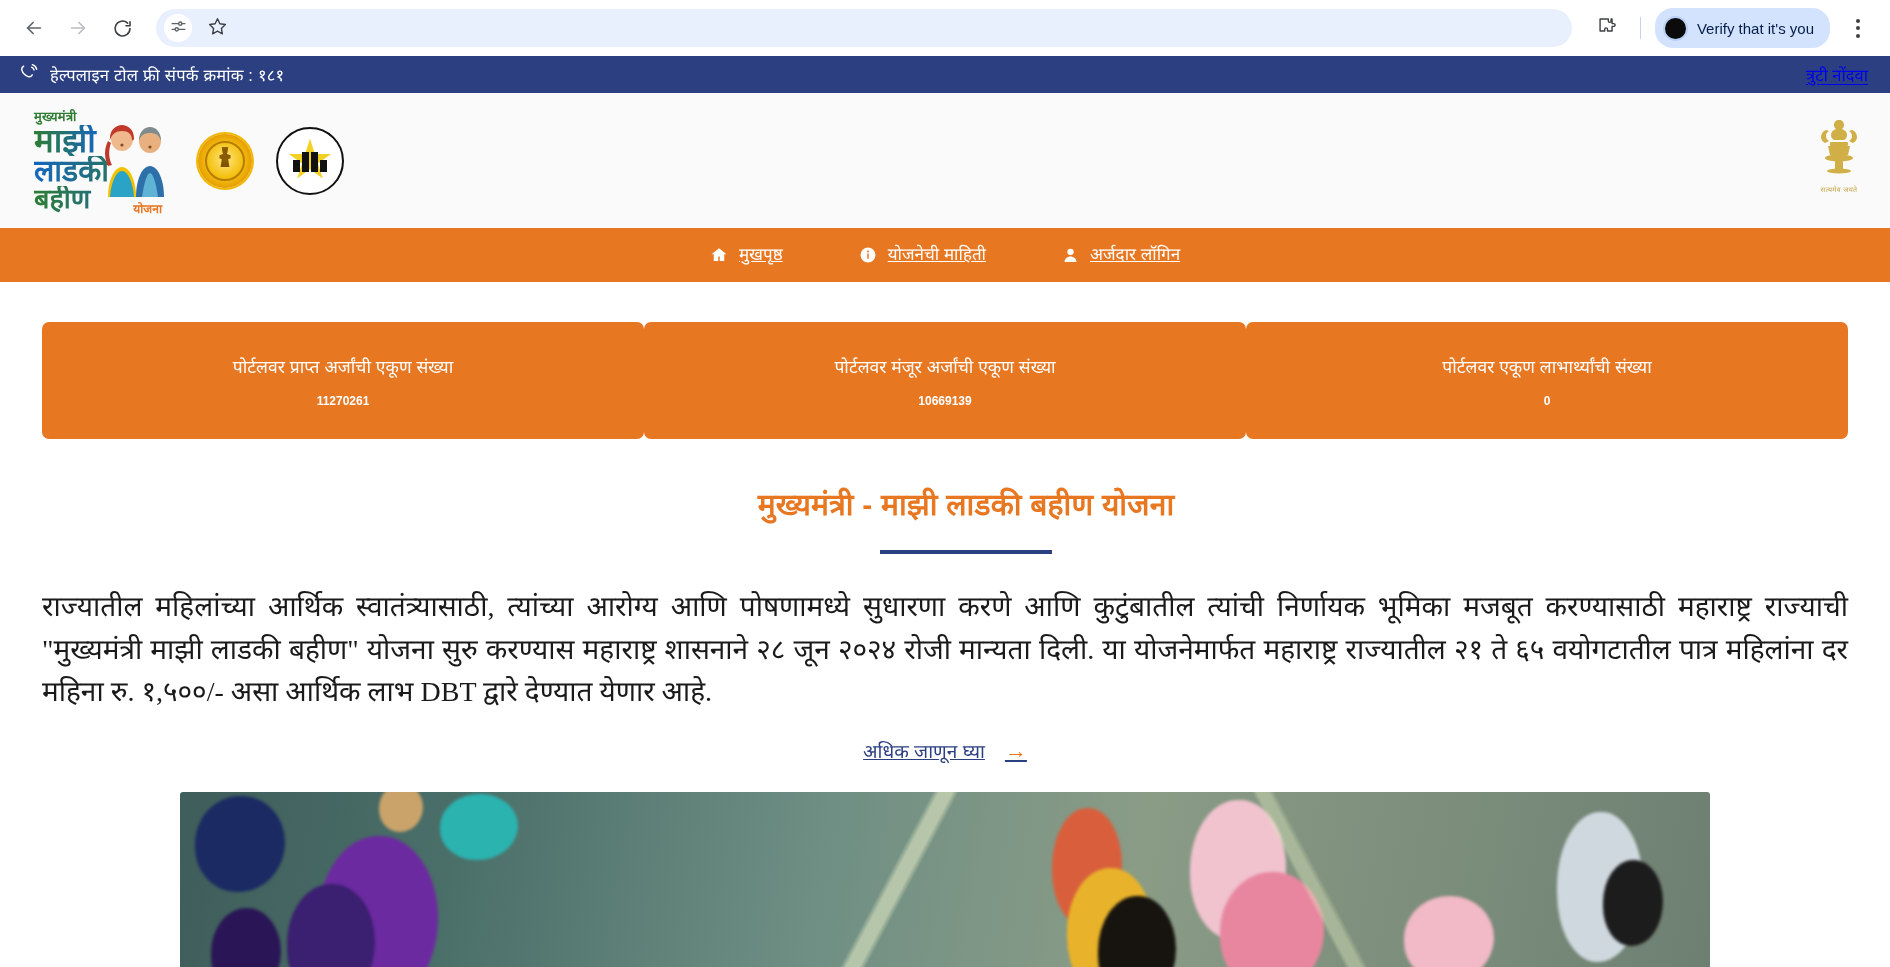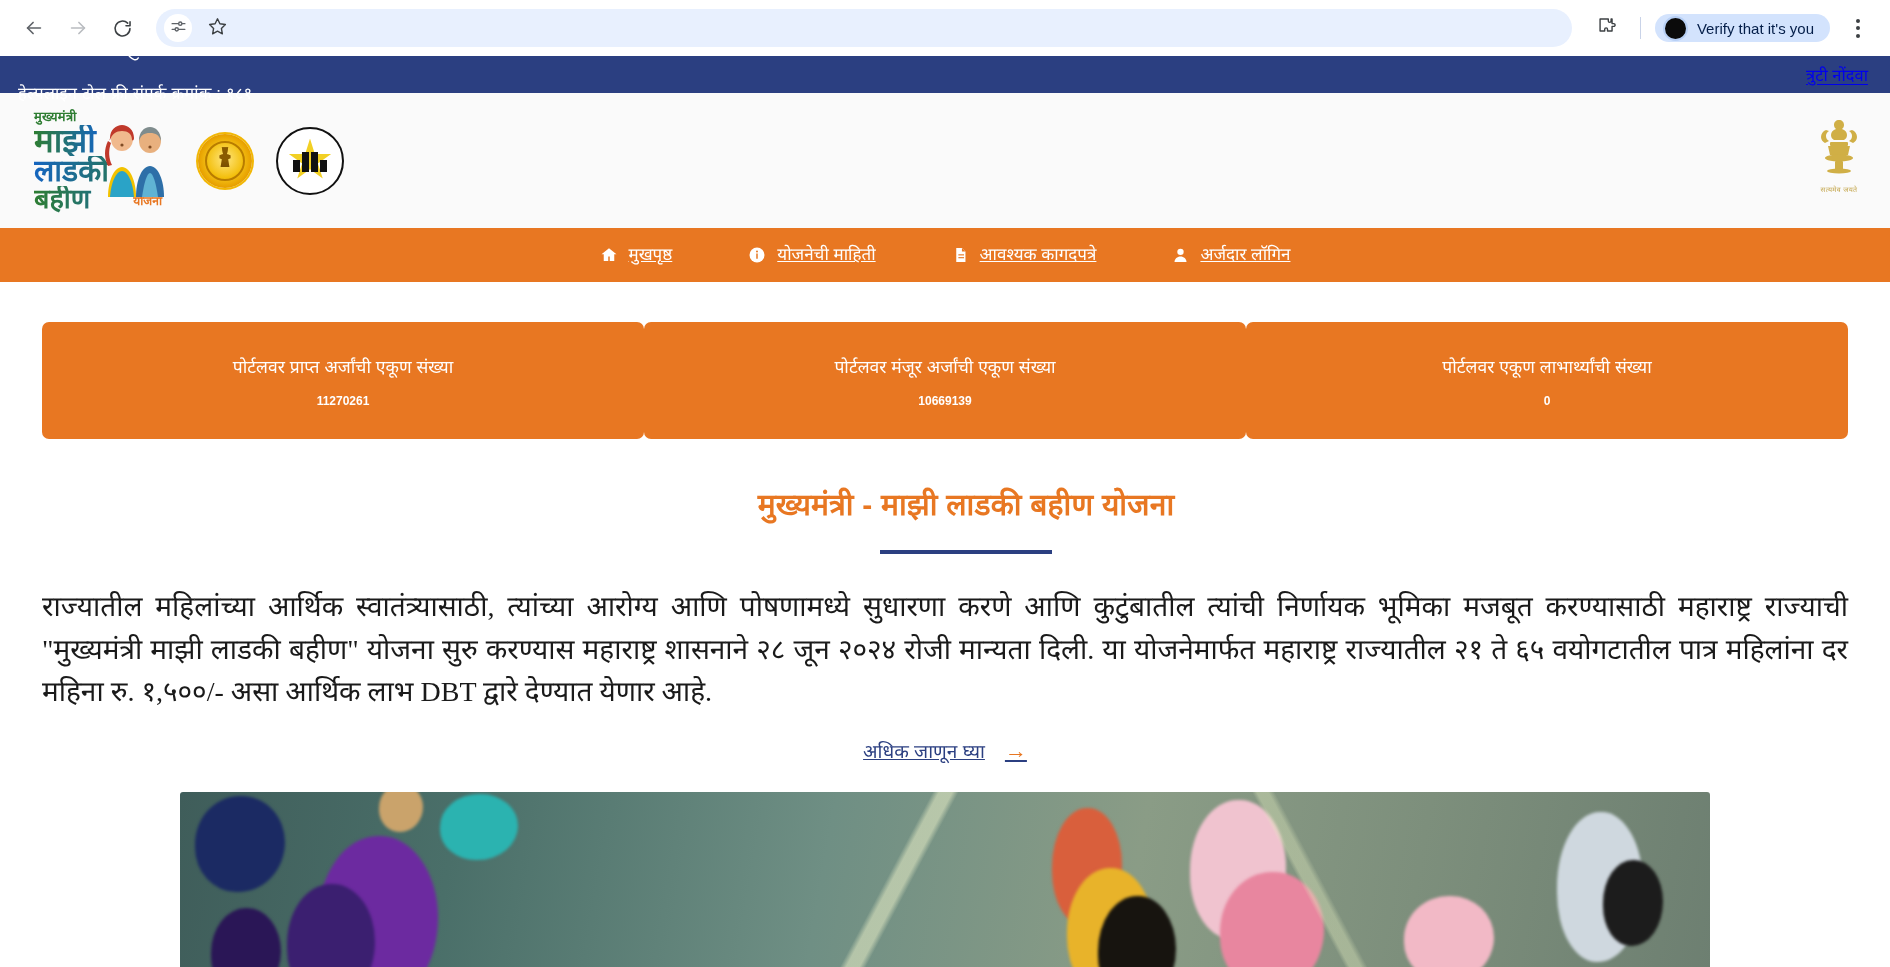--- a/index.html
+++ b/index.html
@@ -70,21 +70,21 @@
     flex: 0 0 auto;
     margin-left: 6px;
   }
   .chrome-sep {
     width: 1px; height: 22px;
     background: #c9d3e8;
     margin: 0 10px;
     flex: 0 0 auto;
   }
   .verify-pill {
-    height: 28px;
+    height: 40px;
     background: #d3e3fd;
     border-radius: 18px;
     display: flex;
     align-items: center;
     padding: 0 16px 0 8px;
     gap: 9px;
     flex: 0 0 auto;
   }
   .verify-avatar {
     width: 25px; height: 25px;
@@ -111,21 +111,21 @@
   
   .helpline {
     height: 37px;
     background: #2b3f81;
     display: flex;
     align-items: center;
     justify-content: space-between;
     padding: 0 22px 0 18px;
     color: #ffffff;
   }
-  .helpline-left { display: flex; align-items: center; gap: 10px; flex-direction: column; }
+  .helpline-left { display: flex; align-items: center; gap: 10px; }
   .helpline-text { font-size: 16.5px; letter-spacing: 0.2px; }
   .helpline-right {
     font-size: 16.5px;
     text-decoration: underline;
     text-underline-offset: 3px;
   }
 
   
   .site-header {
     height: 135px;
@@ -151,21 +151,21 @@
     background: linear-gradient(90deg, #1565c0 0%, #2e7d32 100%);
     -webkit-background-clip: text; background-clip: text; color: transparent;
     -webkit-text-fill-color: transparent;
   }
   .brand-l4 {
     font-size: 27px; font-weight: bold; line-height: 1;
     background: linear-gradient(90deg, #2e7d32 0%, #1565c0 100%);
     -webkit-background-clip: text; background-clip: text; color: transparent;
     -webkit-text-fill-color: transparent;
   }
-  .brand-l5 { font-size: 12px; color: #e87722; font-weight: bold; position: absolute; right: 12px; bottom: 12px; }
+  .brand-l5 { font-size: 12px; color: #e87722; font-weight: bold; position: absolute; right: 12px; bottom: 4px; }
   .brand-women { position: absolute; right: 2px; top: 18px; width: 74px; height: 80px; }
 
   .emblem-gold {
     width: 54px; height: 54px; border-radius: 50%;
     background: radial-gradient(circle at 50% 50%, #fff3b0 0%, #f5c518 42%, #e8a100 68%, #c98a00 100%);
     position: relative;
     box-shadow: 0 0 0 2px #f2b705;
   }
   .emblem-gold::before {
     content: ""; position: absolute; inset: 7px; border-radius: 50%;
@@ -476,31 +476,20 @@
     <span class="ico">
       <svg width="18" height="18" viewBox="0 0 24 24" fill="#ffffff">
         <circle cx="12" cy="12" r="10"></circle>
         <rect x="11" y="10" width="2" height="7" fill="#e87722"></rect>
         <circle cx="12" cy="7.3" r="1.3" fill="#e87722"></circle>
       </svg>
     </span>
     <span>योजनेची माहिती</span>
   </a>
 
-  <a class="nav-item" href="#">
-    <span class="ico">
-      <svg width="17" height="18" viewBox="0 0 24 24" fill="#ffffff">
-        <path d="M6 2h8l5 5v15H6z"></path>
-        <path d="M14 2v5h5" fill="#e87722"></path>
-        <rect x="9" y="11" width="8" height="1.6" fill="#e87722"></rect>
-        <rect x="9" y="15" width="8" height="1.6" fill="#e87722"></rect>
-      </svg>
-    </span>
-    <span>आवश्यक कागदपत्रे</span>
-  </a>
 
   <a class="nav-item" href="#">
     <span class="ico">
       <svg width="17" height="18" viewBox="0 0 24 24" fill="#ffffff">
         <circle cx="12" cy="7.5" r="4.5"></circle>
         <path d="M3.5 22c0-4.7 3.8-8 8.5-8s8.5 3.3 8.5 8z"></path>
       </svg>
     </span>
     <span>अर्जदार लॉगिन</span>
   </a>

